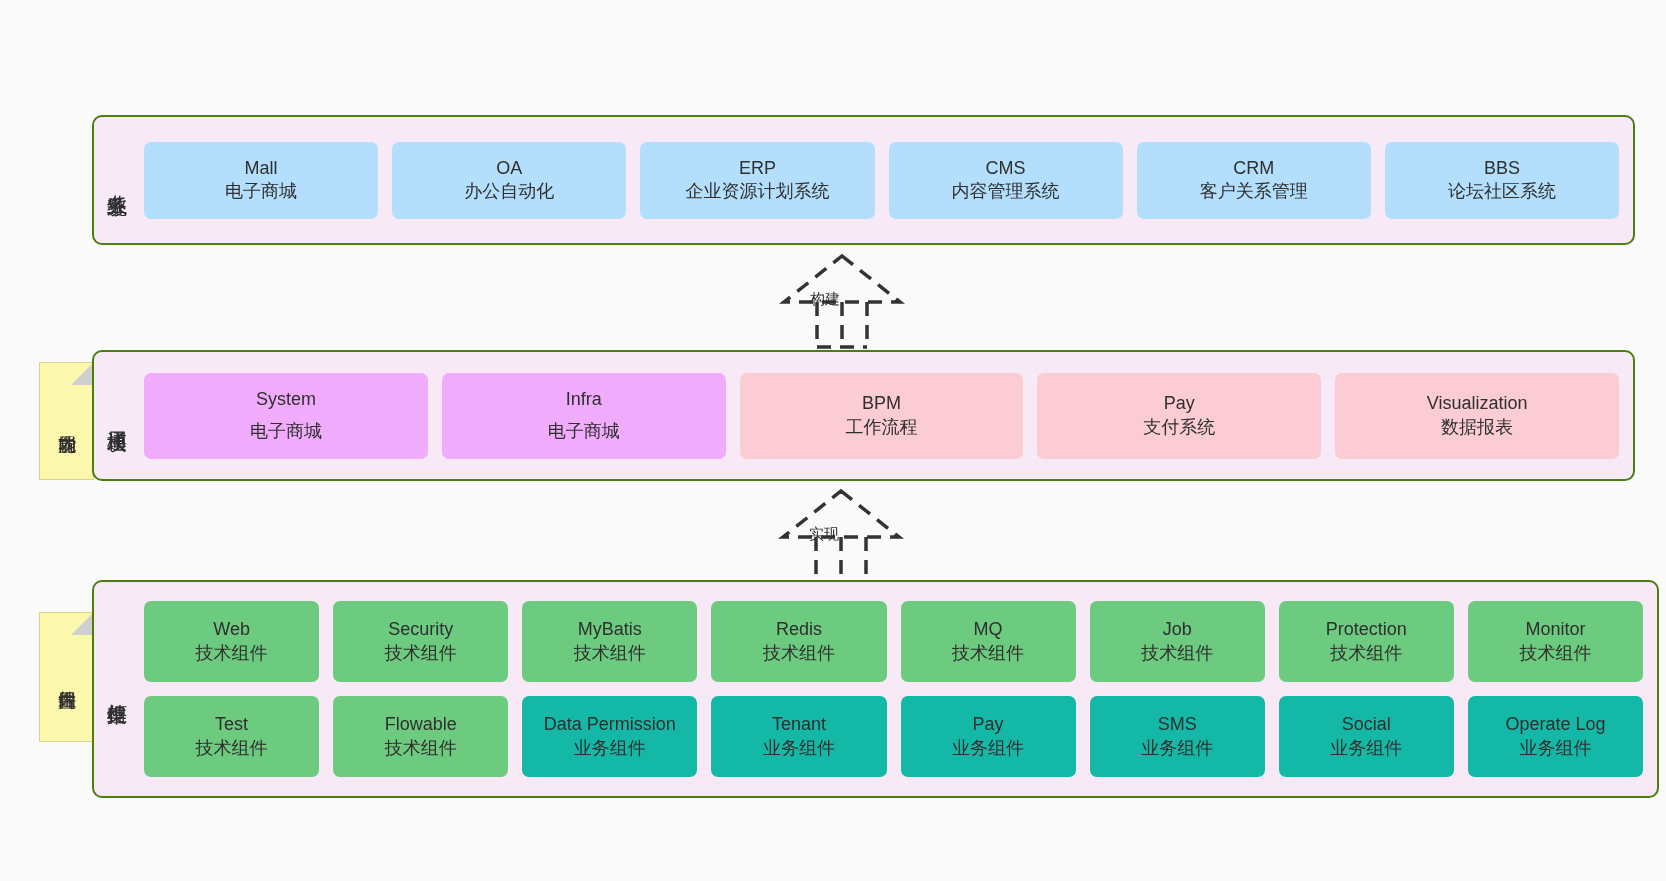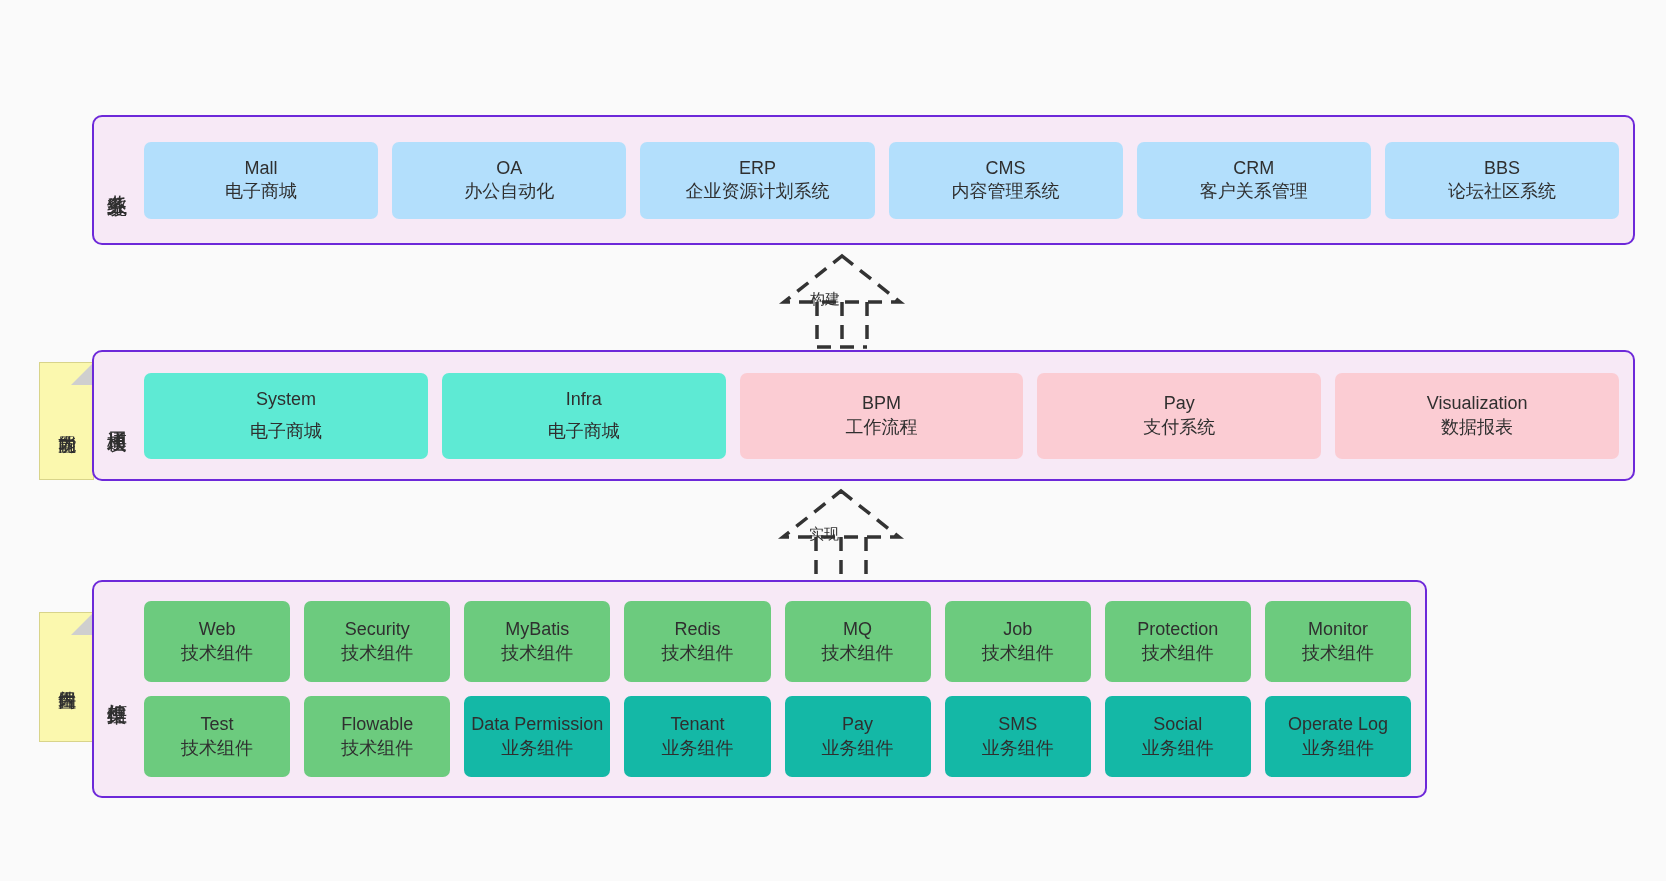--- a/index.html
+++ b/index.html
@@ -18,21 +18,21 @@
     height: 881px;
     background: #fafafa;
     overflow: hidden;
   }
 
   
   .layer {
     position: absolute;
     box-sizing: border-box;
     background: #f7e9f6;
-    border: 2px solid #6d28d9;
+    border: 2px solid #4d7c0f;
     border-radius: 10px;
     display: flex;
     align-items: stretch;
   }
 
   
   .layer-title {
     flex: 0 0 auto;
     width: 46px;
     display: flex;
@@ -75,29 +75,29 @@
     font-size: 18px;
     line-height: 1.28;
     color: #2f2f2f;
     padding: 4px 6px;
     user-select: none;
   }
   .card .c-name { display: block; }
   .card .c-sub  { display: block; }
 
   .card.blue        { background: #b3dffc; height: 77px; }
-  .card.red         { background: #5eead4; height: 86px; gap: 8px; }
+  .card.red         { background: #f0abfc; height: 86px; gap: 8px; }
   .card.pink        { background: #fbccd3; height: 86px; }
   .card.green       { background: #6ccb7e; height: 81px; }
   .card.lightgreen  { background: #14b8a6; height: 81px; }
 
   
   #layer-business  { left: 92px;  top: 115px; width: 1543px; height: 130px; }
   #layer-modules   { left: 92px;  top: 350px; width: 1543px; height: 131px; }
-  #layer-framework { left: 92px;  top: 580px; width: 1335px; height: 218px; }
+  #layer-framework { left: 92px;  top: 580px; width: 1567px; height: 218px; }
 
   
   .note {
     position: absolute;
     box-sizing: border-box;
     width: 55px;
     background: #fbf8ae;
     border: 1px solid #d8d48a;
     display: flex;
     align-items: center;

